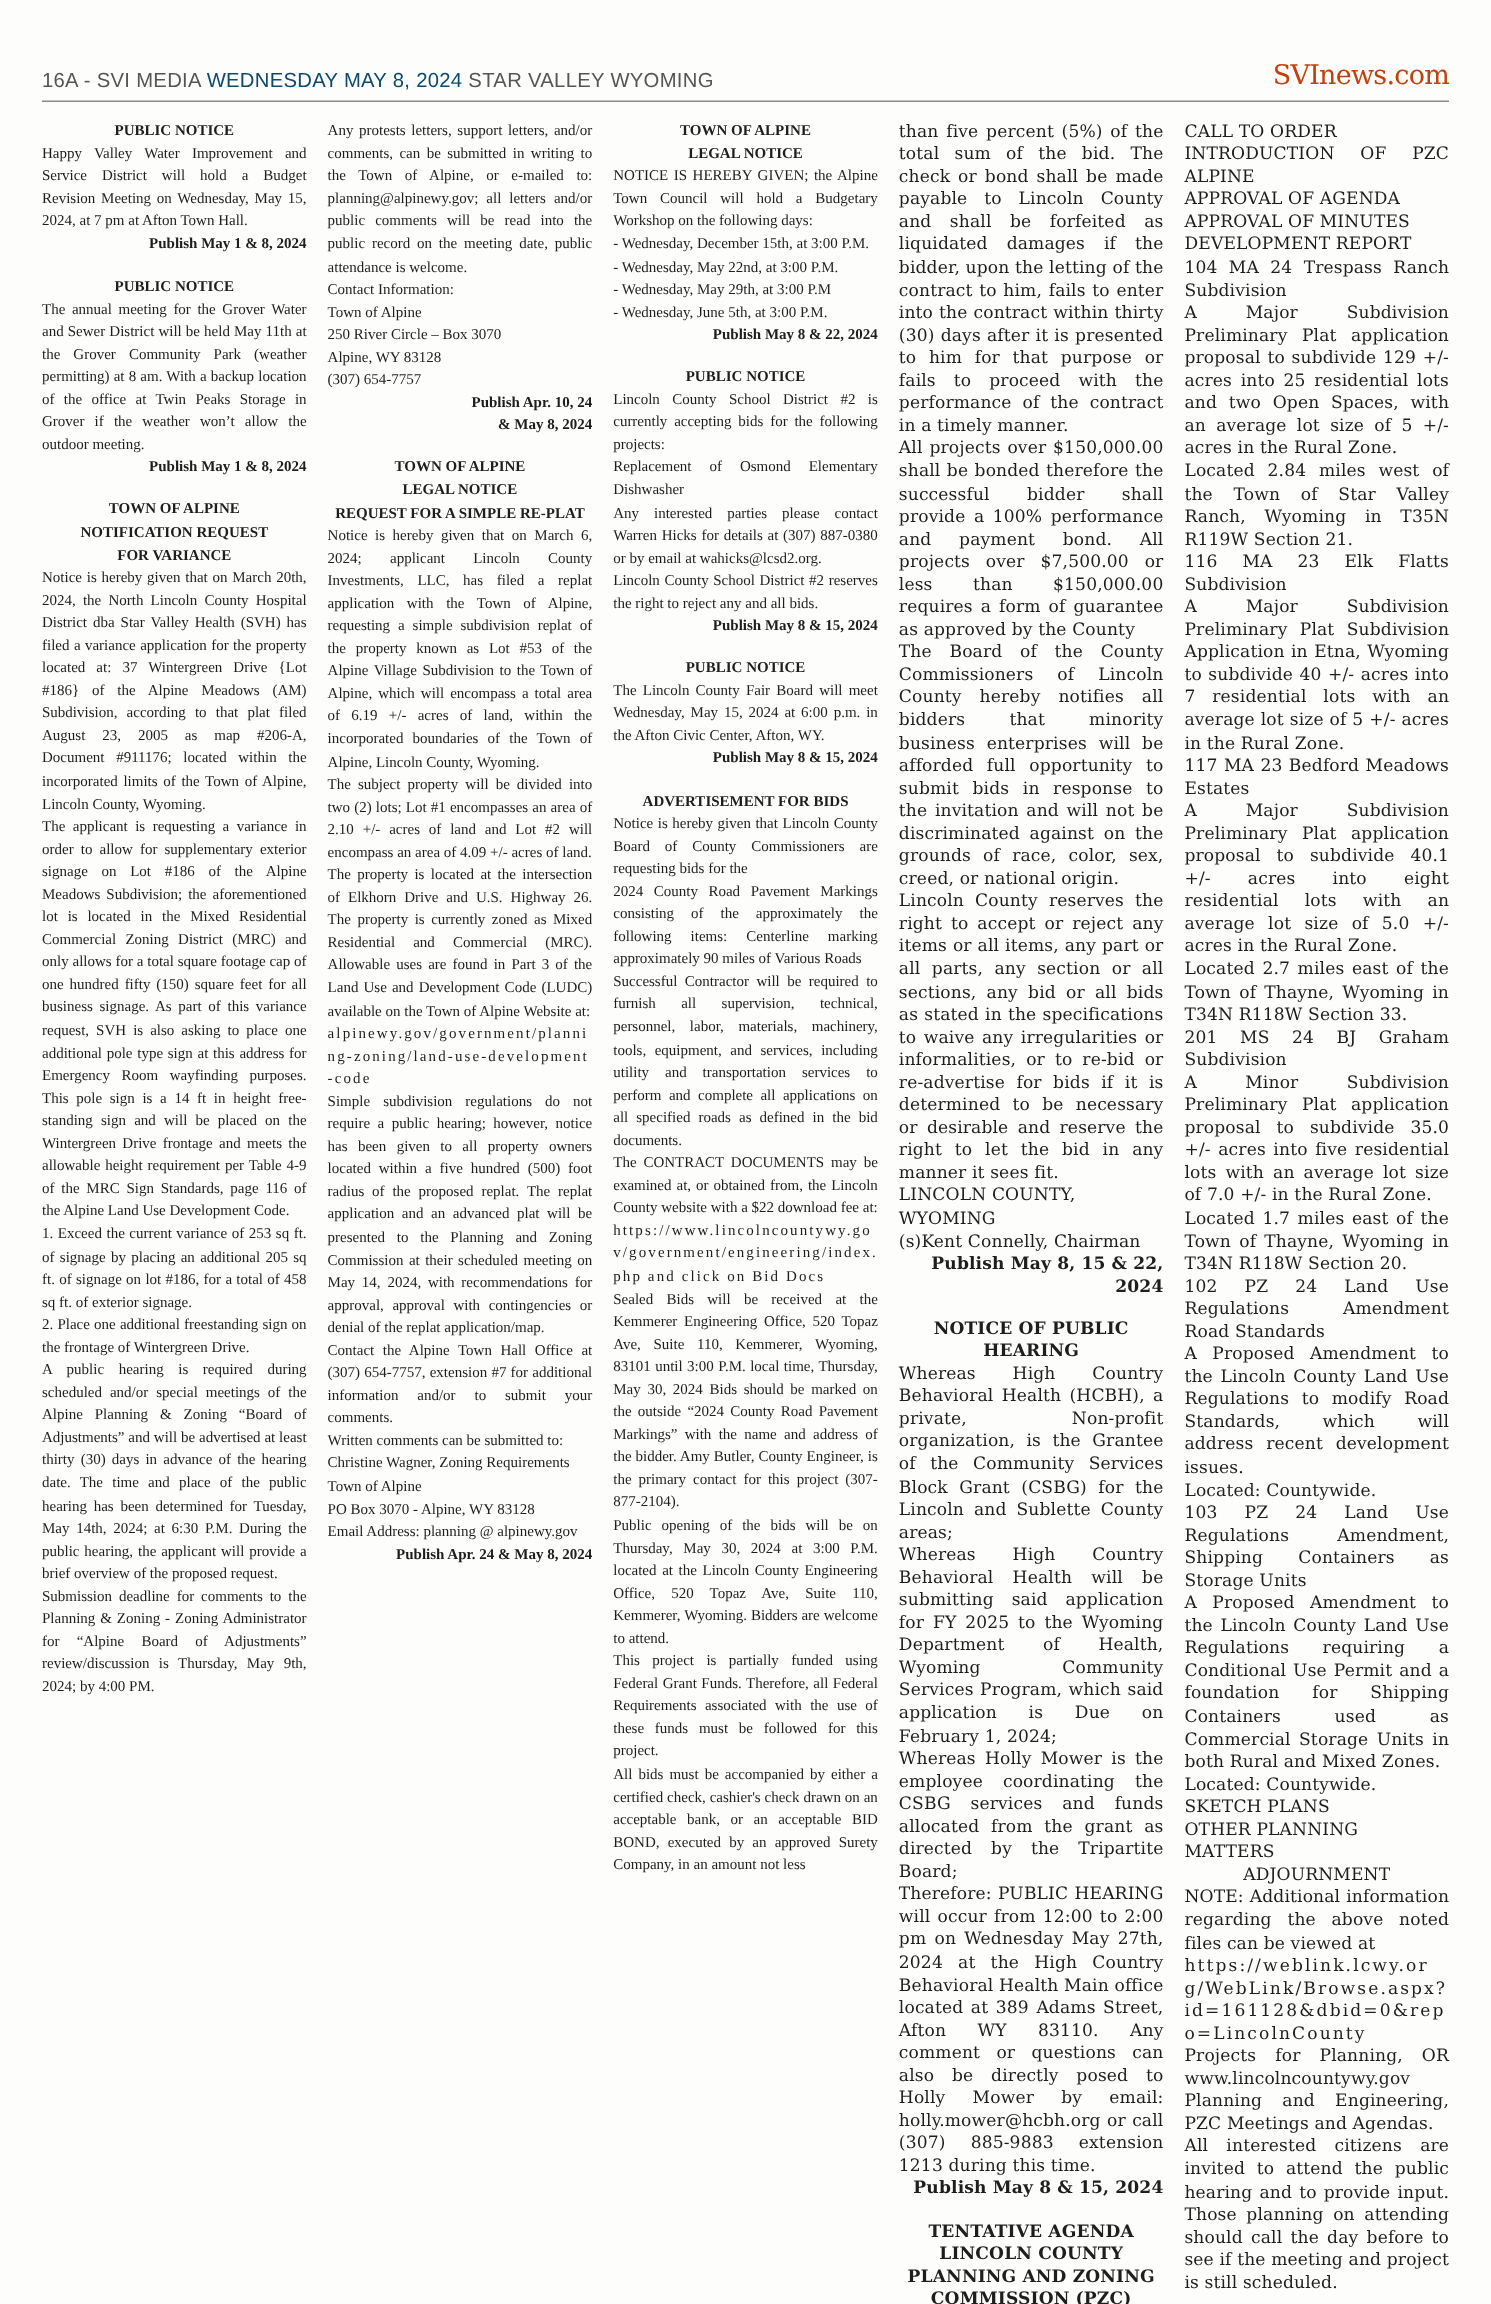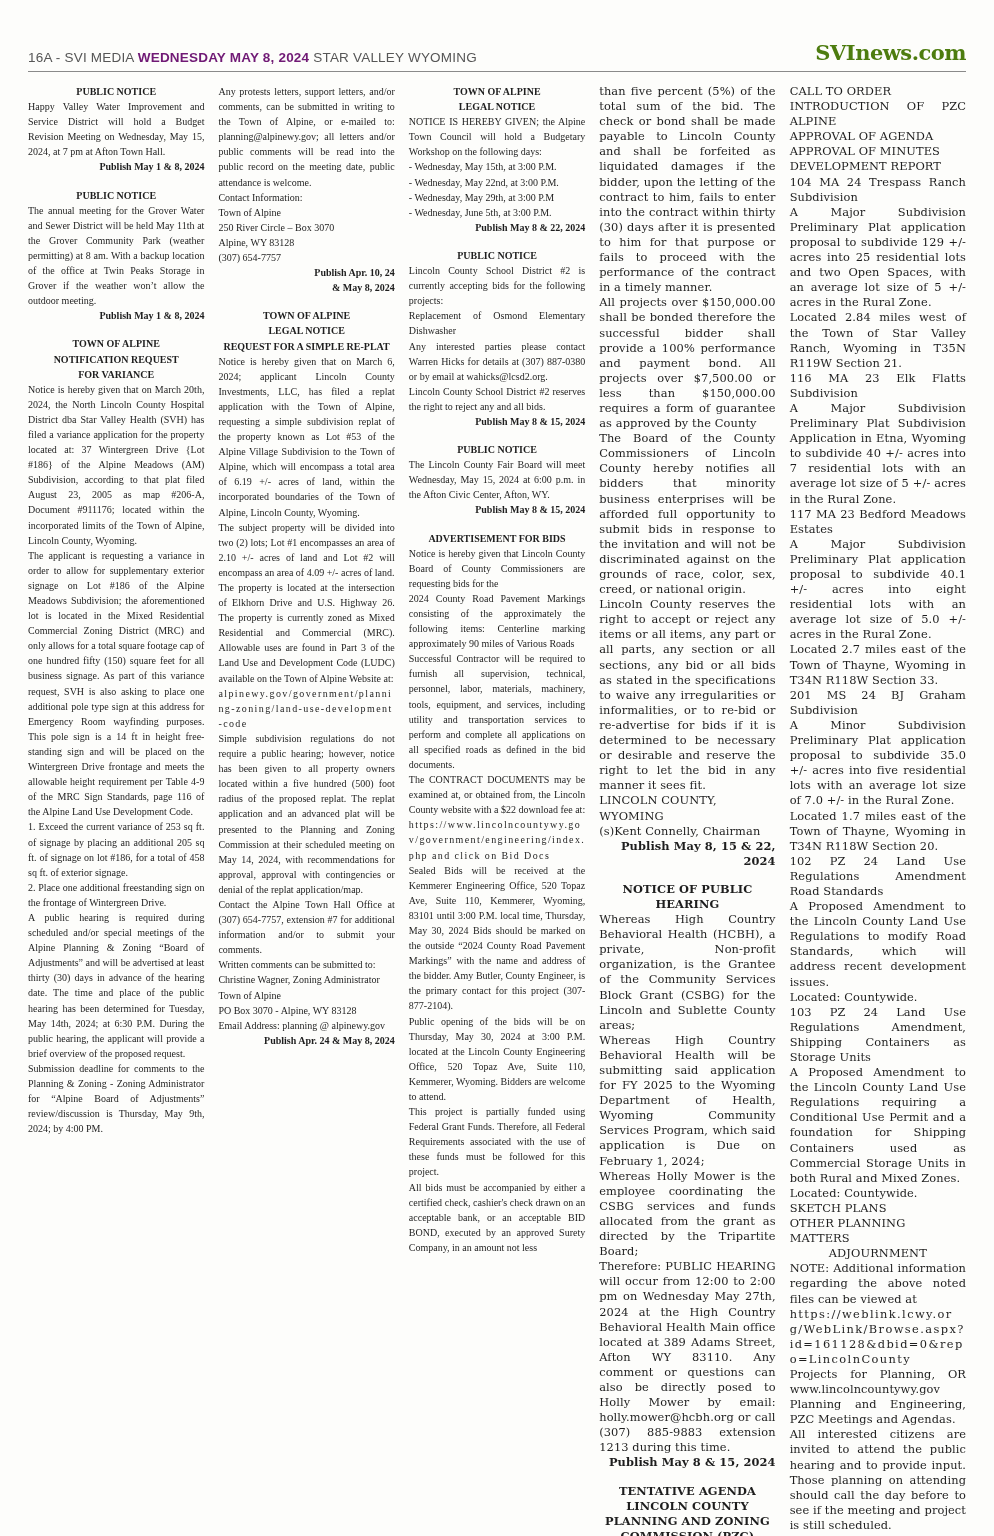--- a/index.html
+++ b/index.html
@@ -15,24 +15,24 @@
   }
   header{
     display:flex;justify-content:space-between;align-items:flex-end;
     padding-top:40px;padding-bottom:6px;
   }
   .h-left{
     font-family:"Liberation Sans",sans-serif;
     font-size:13.5px;letter-spacing:.2px;color:#565656;
     white-space:nowrap;
   }
-  .h-left .h-bold{color:#701a75;font-weight:bold;}
+  .h-left .h-bold{color:#0c4a6e;font-weight:normal;}
   .h-site{
     font-family:"DejaVu Serif",serif;
-    font-weight:bold;font-size:21px;color:#4d7c0f;letter-spacing:-.5px;
+    font-weight:normal;font-size:18px;color:#c2410c;letter-spacing:-.5px;
   }
   .rule{border-top:1.5px solid #8a8a8a;margin-bottom:12px;}
   .cols{display:flex;gap:14px;align-items:flex-start;}
   .col{flex:1 1 0;min-width:0;}
   .col.f1{font-size:10px;line-height:15.1px;}
   .col.f2{font-family:"DejaVu Serif",serif;font-size:11.4px;line-height:15.1px;letter-spacing:.1px;}
   .blk{margin:0;}
   .heading{font-weight:bold;text-align:center;white-space:pre-line;}
   .body{text-align:justify;}
   .line{text-align:left;}
@@ -85,31 +85,31 @@
         <div class="blk heading">TOWN OF ALPINE
 LEGAL NOTICE
 REQUEST FOR A SIMPLE RE-PLAT</div>
         <div class="blk body">Notice is hereby given that on March 6, 2024; applicant Lincoln County Investments,  LLC, has filed a replat application with the Town of Alpine, requesting a simple  subdivision replat of the property known as Lot #53 of the Alpine Village Subdivision to  the Town of Alpine, which will encompass a total area of 6.19 +/- acres of land, within  the incorporated boundaries of the Town of Alpine, Lincoln County, Wyoming.</div>
         <div class="blk body">The subject property will be divided into two (2) lots; Lot #1 encompasses an area of  2.10 +/- acres of land and Lot #2 will encompass an area of 4.09 +/- acres of land.</div>
         <div class="blk body">The property is located at the intersection of Elkhorn Drive and U.S. Highway 26. The  property is currently zoned as Mixed Residential and Commercial (MRC). Allowable  uses are found in Part 3 of the Land Use and Development Code (LUDC) available on  the Town of Alpine Website at:</div>
         <div class="blk url">alpinewy.gov/government/planning-zoning/land-use-development-code</div>
         <div class="blk body">Simple subdivision regulations do not require a public hearing; however, notice has  been given to all property owners located within a five hundred (500) foot radius of  the proposed replat. The replat application and an advanced plat will be presented to the Planning and Zoning Commission at their scheduled meeting on May 14, 2024,  with recommendations for approval, approval with contingencies or denial of the replat application/map.</div>
         <div class="blk body">Contact the Alpine Town Hall Office at (307) 654-7757, extension #7 for additional  information and/or to submit your comments.</div>
         <div class="blk body">Written comments can be submitted to:</div>
-        <div class="blk body">Christine Wagner, Zoning Administrator</div>
+        <div class="blk body">Christine Wagner, Zoning Requirements</div>
         <div class="blk line">Town of Alpine</div>
         <div class="blk line">PO Box 3070 - Alpine, WY 83128</div>
         <div class="blk body">Email Address: planning @ alpinewy.gov</div>
         <div class="blk publish">Publish Apr. 24 &amp; May 8, 2024</div>
       </section>
     <section class="col f1">
         <div class="blk heading">TOWN OF ALPINE
 LEGAL NOTICE</div>
         <div class="blk body">NOTICE IS HEREBY GIVEN; the Alpine Town Council will hold a Budgetary Workshop on the following days:</div>
-        <div class="blk line">- Wednesday, May 15th, at 3:00 P.M.</div>
+        <div class="blk line">- Wednesday, December 15th, at 3:00 P.M.</div>
         <div class="blk line">- Wednesday, May 22nd, at 3:00 P.M.</div>
         <div class="blk line">- Wednesday, May 29th, at 3:00 P.M</div>
         <div class="blk line">- Wednesday, June 5th, at 3:00 P.M.</div>
         <div class="blk publish">Publish May 8 &amp; 22, 2024</div>
         <div class="blk spacer"></div>
         <div class="blk heading">PUBLIC NOTICE</div>
         <div class="blk body">Lincoln County School District #2 is currently accepting bids for the following projects:</div>
         <div class="blk body">Replacement of Osmond Elementary Dishwasher</div>
         <div class="blk body">Any interested parties please contact Warren Hicks for details at (307) 887-0380 or by email at wahicks@lcsd2.org.</div>
         <div class="blk body">Lincoln County School District #2 reserves the right to reject any and all bids.</div>

